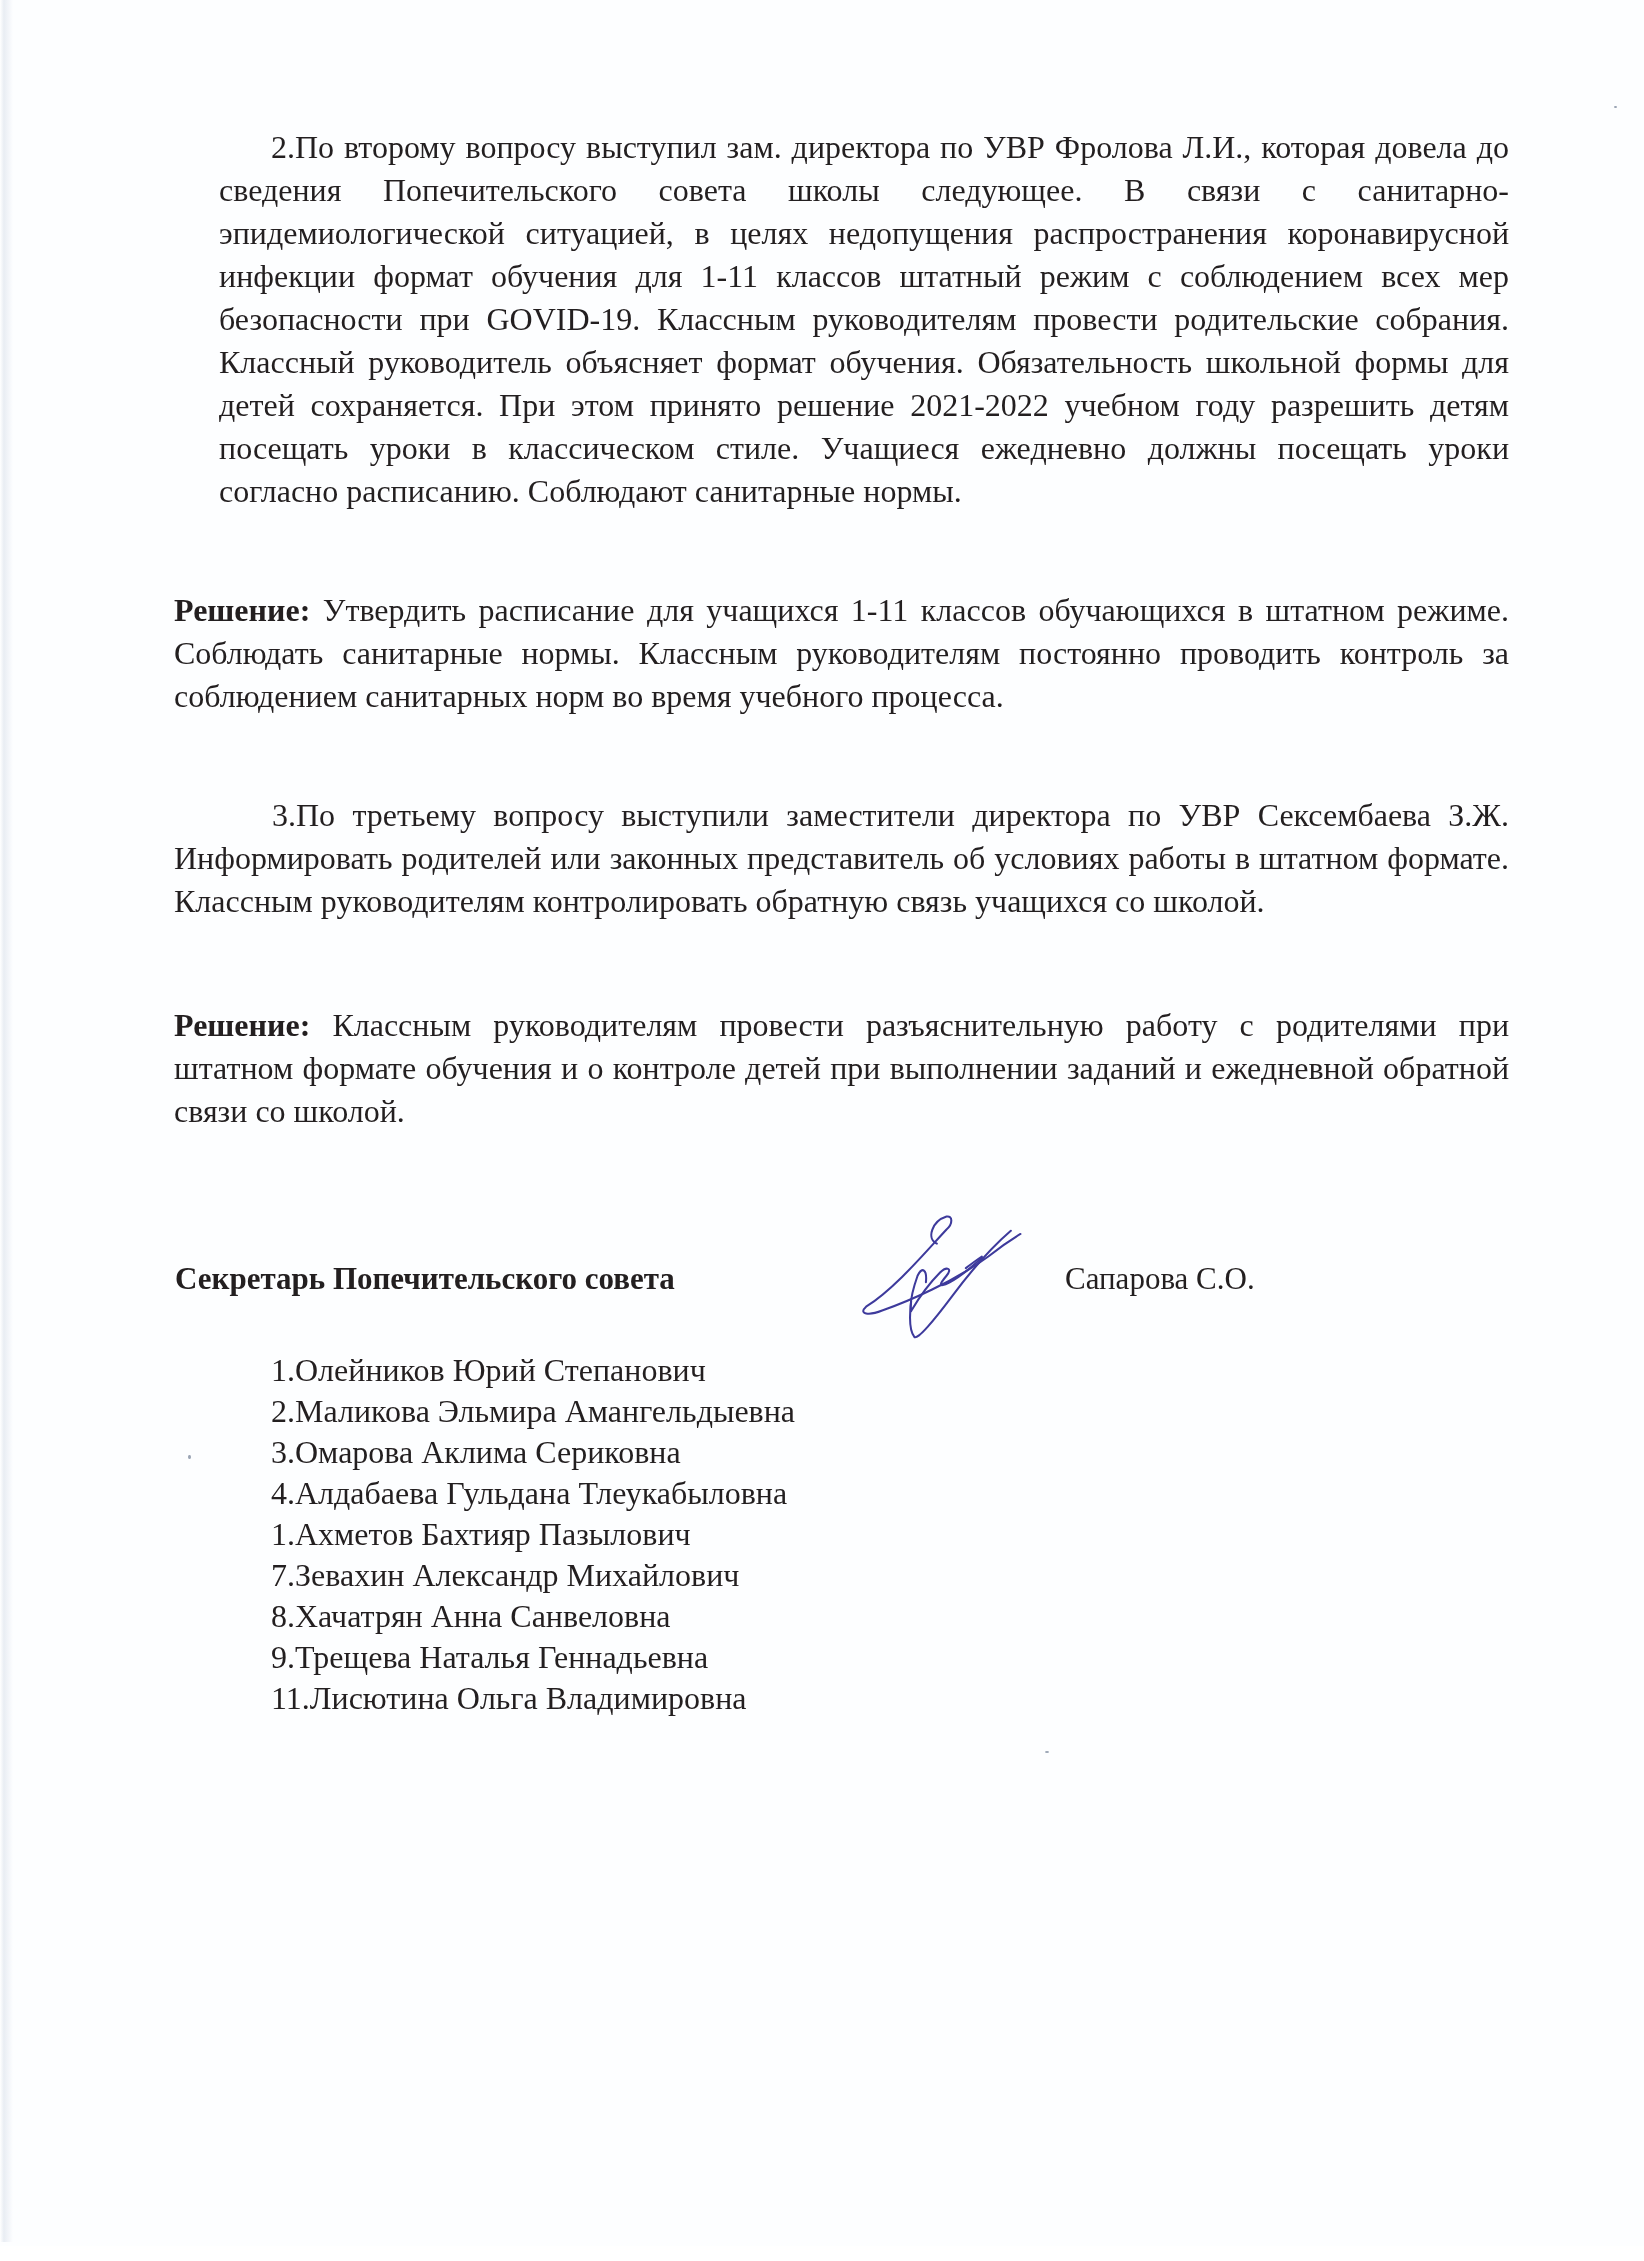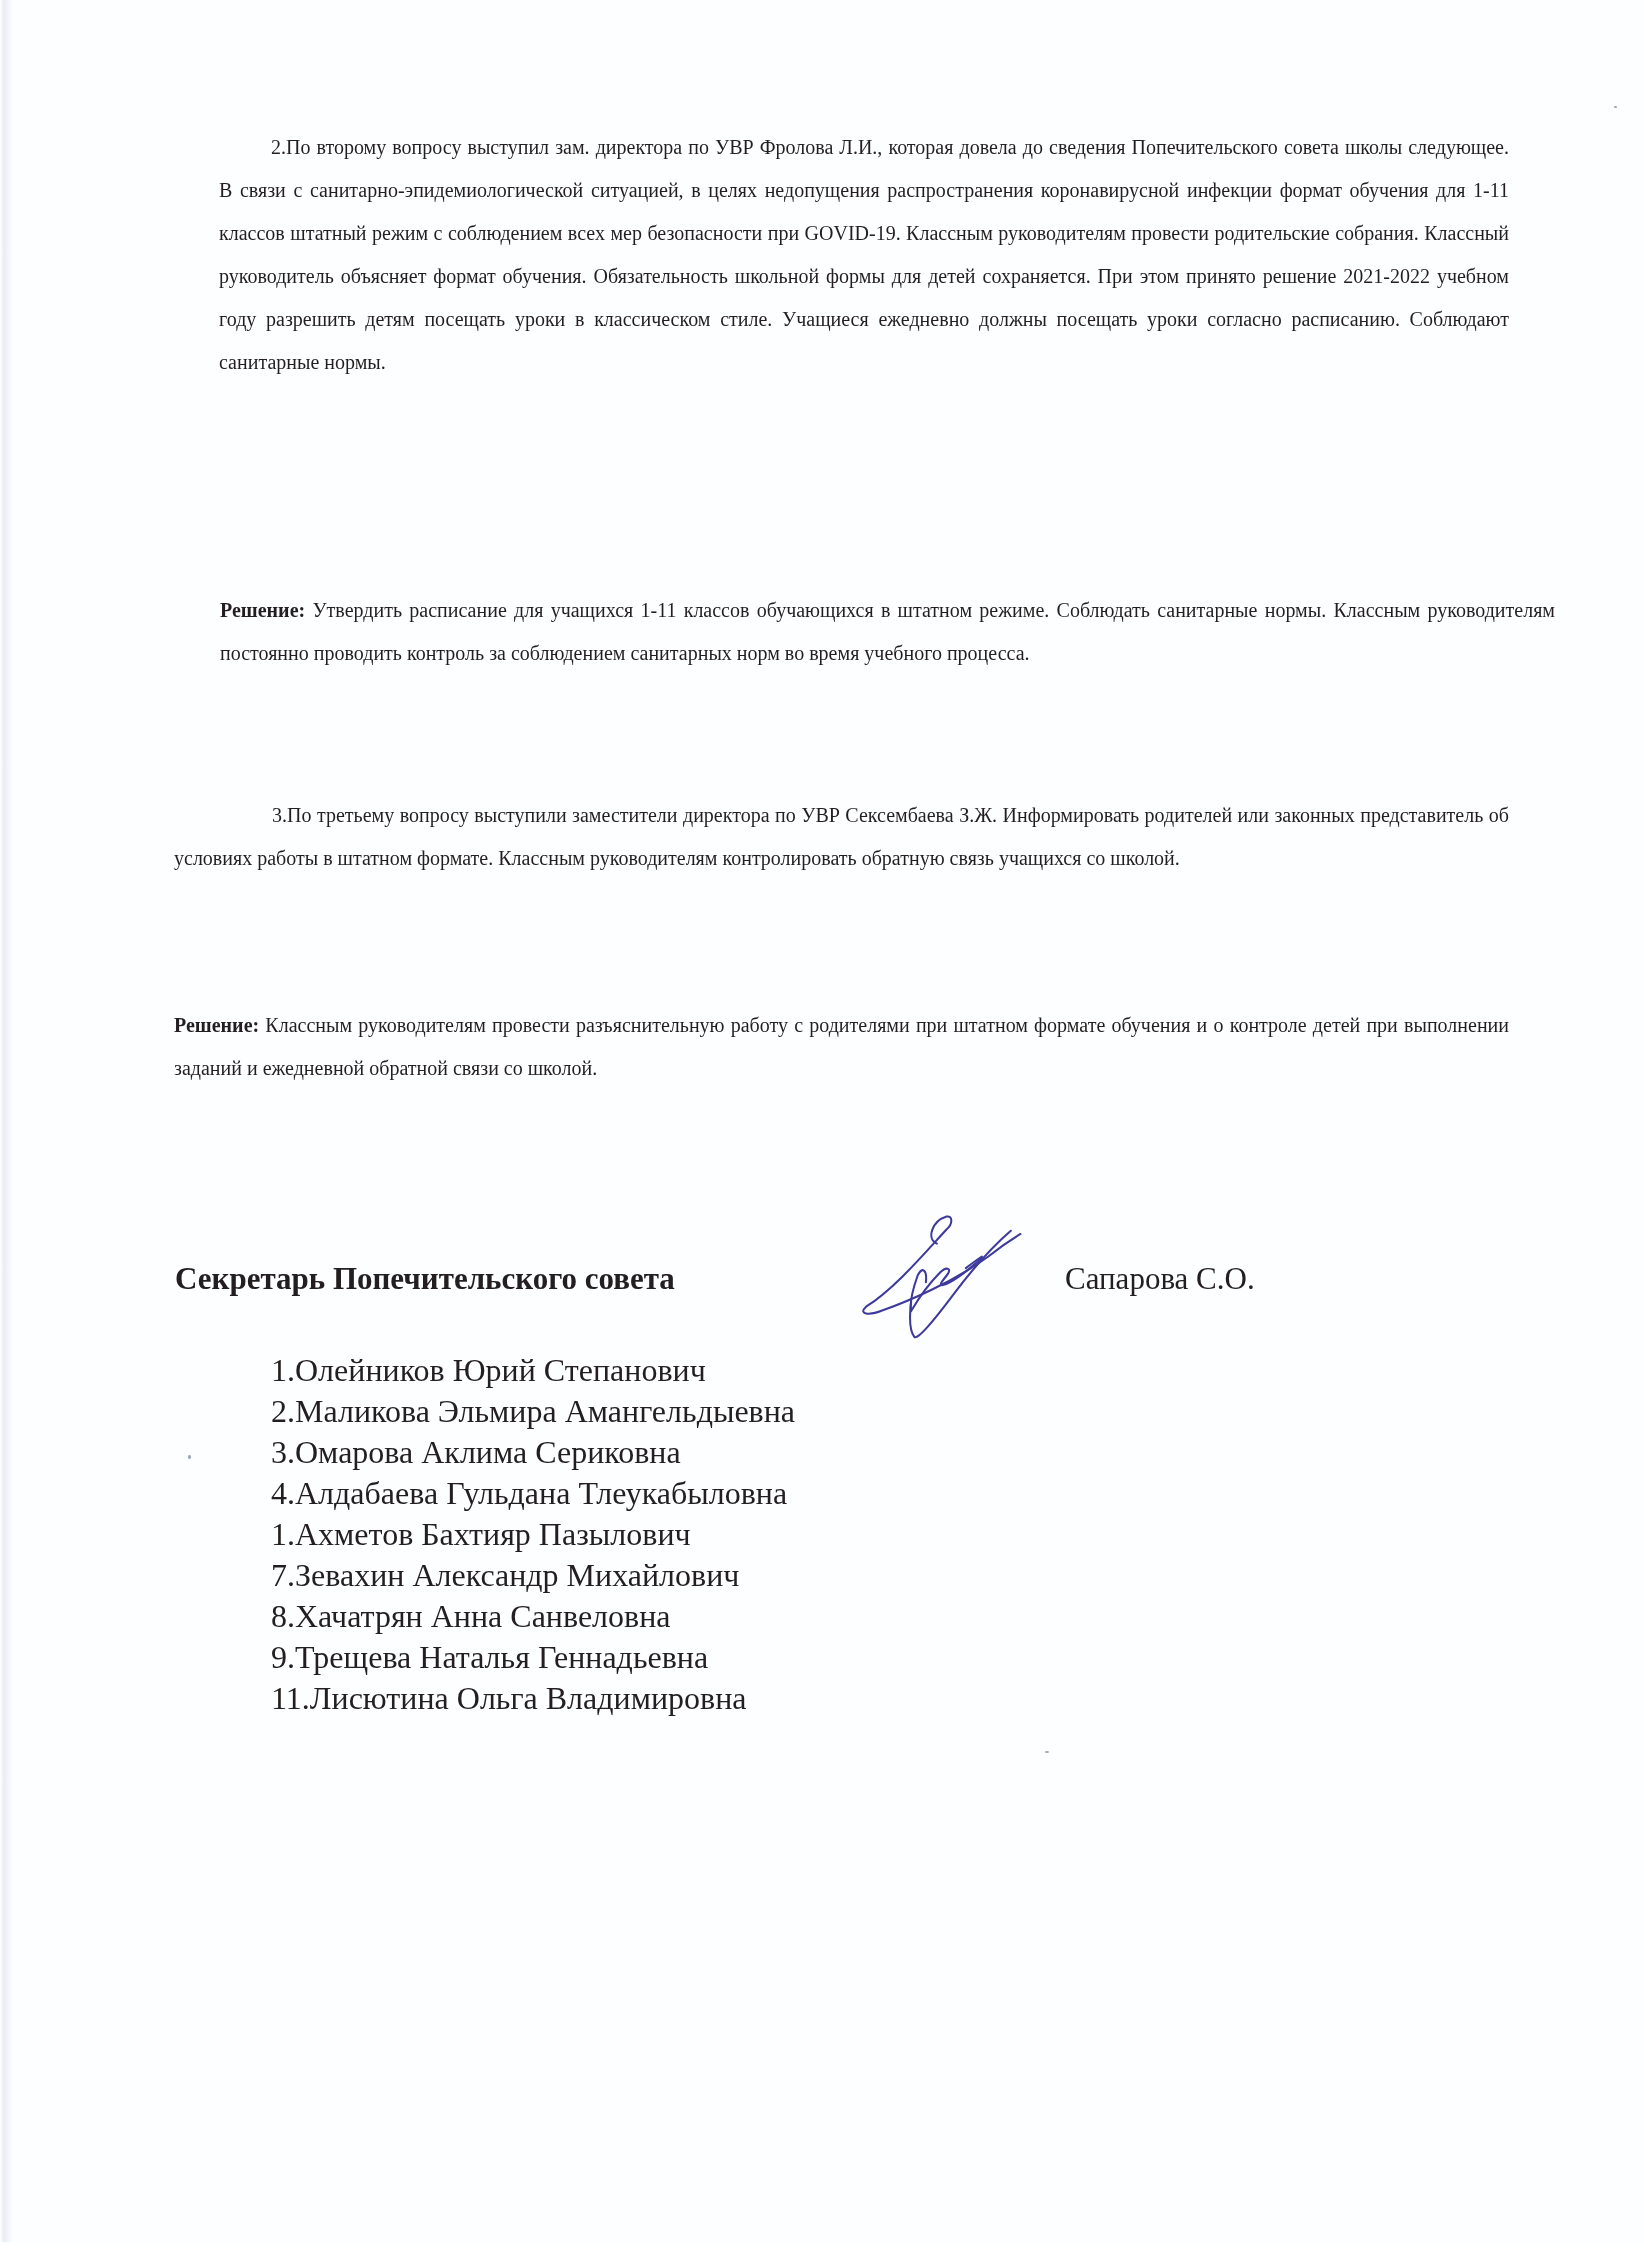--- a/index.html
+++ b/index.html
@@ -8,25 +8,25 @@
     background: #fdfeff;
     font-family: "Liberation Serif", "DejaVu Serif", serif;
     color: #231f20;
   }
   .scan-edge {
     position: absolute; left: 0; top: 0; width: 13px; height: 2242px;
     background: linear-gradient(to right, #ffffff 0px, #e9edf3 3.9px, #f4f6fa 9px, #fdfeff 13px);
   }
   .page-bottom { position: absolute; left: 0; top: 2246px; width: 1644px; height: 15px; background: #ffffff; }
   .para {
-    position: absolute; font-size: 20px; line-height: 43px;
+    position: absolute; font-size: 32px; line-height: 43px;
     text-align: justify; margin: 0;
   }
   .p-intro { left: 219px; top: 126px; width: 1290px; text-indent: 52px; }
-  .p-dec1  { left: 174px; top: 589px;  width: 1335px; margin-left: 46px; }
+  .p-dec1  { left: 174px; top: 589px;  width: 1335px; }
   .p-q3    { left: 174px; top: 794px; width: 1335px; text-indent: 98px; }
   .p-dec2  { left: 174px; top: 1004px; width: 1335px; }
   .bold { font-weight: bold; }
   .sig-title { position: absolute; left: 175px; top: 1261px; font-size: 31px; font-weight: bold; }
   .sig-name  { position: absolute; left: 1065px; top: 1261px; font-size: 31px; font-weight: normal; }
   .signature { position: absolute; left: 850px; top: 1205px; width: 193px; height: 148px; }
   .members { position: absolute; left: 271px; top: 1350px; margin: 0; padding: 0; list-style: none; font-size: 32px; line-height: 41px; }
   .speck { position: absolute; background: #9aa4b4; border-radius: 50%; }
 </style>
 </head>

